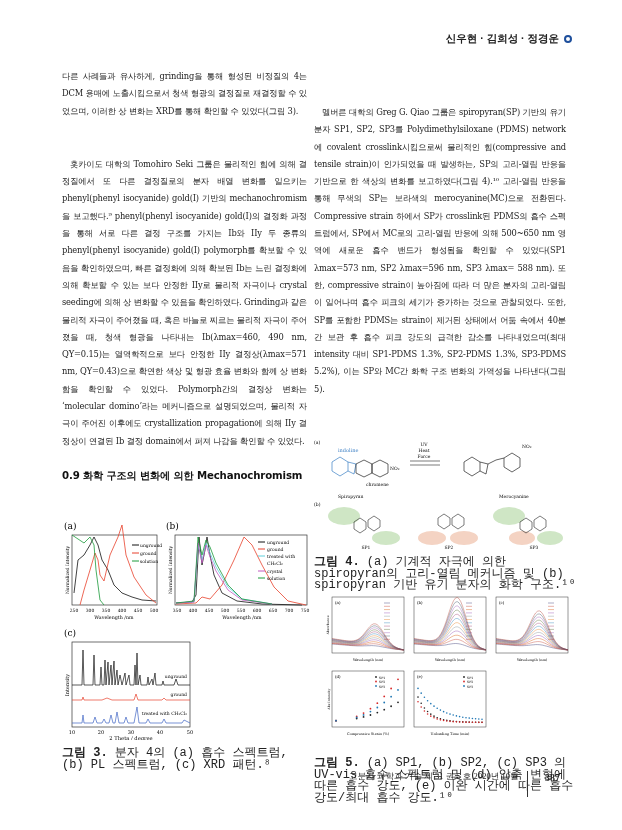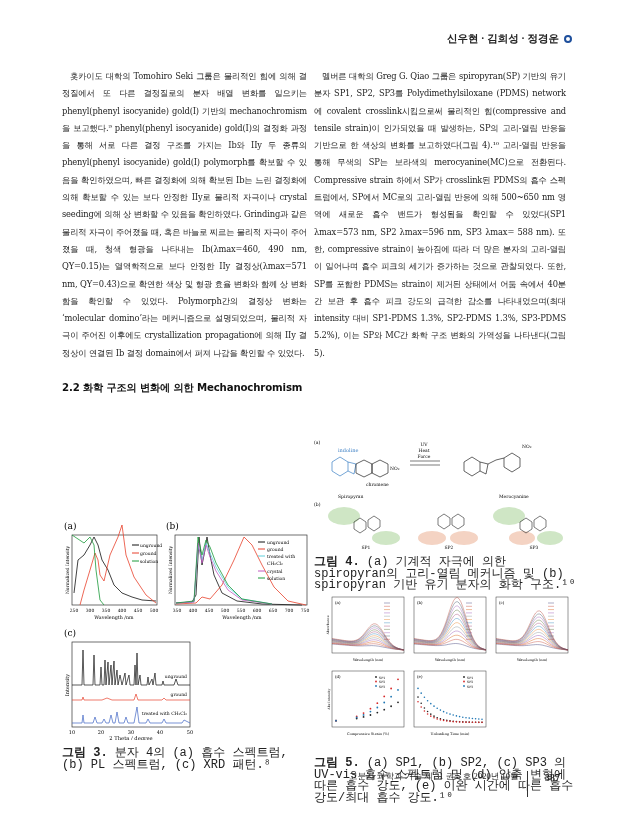--- a/index.html
+++ b/index.html
@@ -1,45 +1,46 @@
 <!DOCTYPE html>
 <html><head>
 <meta charset="utf-8">
 <style>
   html, body { margin:0; padding:0; background:#fff; }
   body { width:622px; height:830px; position:relative; overflow:hidden;
          font-family:"DejaVu Serif", serif; color:#222; }
-  .header-authors { position:absolute; top:32px; right:50px; font-family:Liberation Serif, serif;
+  .header-authors { position:absolute; top:32px; right:50px; font-family:Liberation Sans, sans-serif;
          font-size:10.5px; font-weight:bold; color:#222; display:flex; align-items:center; gap:5px; }
   .header-dot { width:8px; height:8px; border-radius:50%; border:2.5px solid #1e4f9c; box-sizing:border-box; display:inline-block; }
   .col { position:absolute; top:68px; width:245px; font-size:8.3px; line-height:17.3px; text-align:justify; letter-spacing:-0.15px; }
   .col.left { left:62px; }
   .col.right { left:314px; width:252px; }
   .col p { margin:0; }
-  .col p.indent { text-indent:8px; }
+  .col p.indent { text-indent:8px;margin-top:36px; }
   .section-title { font-family:"DejaVu Sans", sans-serif; font-weight:bold; font-size:10.2px; margin:17px 0 2px 0; color:#111; }
   .fig { position:absolute; }
   .caption { position:absolute; font-family:Liberation Mono, monospace; font-size:12px; line-height:11.5px; color:#222; }
   .caption b { font-weight:bold; }
   .footer { position:absolute; top:757px; right:62px; font-family:Liberation Serif, serif; font-size:8.6px; display:flex; align-items:center; gap:8px; }
   .footer .sep { width:1.3px; height:26px; background:#333; margin-top:14px; }
   .footer .pg { font-weight:bold; font-size:10px;padding-left:9px; }
   svg text { font-family:"DejaVu Serif", serif; }
 </style>
 </head>
 <body>
 
 <div class="header-authors">
   <span>신우현 · 김희성 · 정경운</span>
   <span class="header-dot"></span>
 </div>
 
 <div class="col left">
+  <p>다른 사례들과 유사하게, grinding을 통해 형성된 비정질의 4는 DCM 용매에 노출시킴으로서 청색 형광의 결정질로 재결정할 수 있었으며, 이러한 상 변화는 XRD를 통해 확인할 수 있었다(그림 3).</p>
   <p class="indent">홋카이도 대학의 Tomohiro Seki 그룹은 물리적인 힘에 의해 결정질에서 또 다른 결정질로의 분자 배열 변화를 일으키는 phenyl(phenyl isocyanide) gold(I) 기반의 mechanochromism을 보고했다.⁹ phenyl(phenyl isocyanide) gold(I)의 결정화 과정을 통해 서로 다른 결정 구조를 가지는 Ib와 IIy 두 종류의 phenyl(phenyl isocyanide) gold(I) polymorph를 확보할 수 있음을 확인하였으며, 빠른 결정화에 의해 확보된 Ib는 느린 결정화에 의해 확보할 수 있는 보다 안정한 IIy로 물리적 자극이나 crystal seeding에 의해 상 변화할 수 있음을 확인하였다. Grinding과 같은 물리적 자극이 주어졌을 때, 혹은 바늘로 찌르는 물리적 자극이 주어졌을 때, 청색 형광을 나타내는 Ib(λmax=460, 490 nm, QY=0.15)는 열역학적으로 보다 안정한 IIy 결정상(λmax=571 nm, QY=0.43)으로 확연한 색상 및 형광 효율 변화와 함께 상 변화함을 확인할 수 있었다. Polymorph간의 결정상 변화는 ‘molecular domino’라는 메커니즘으로 설명되었으며, 물리적 자극이 주어진 이후에도 crystallization propagation에 의해 IIy 결정상이 연결된 Ib 결정 domain에서 퍼져 나감을 확인할 수 있었다.</p>
-  <div class="section-title">2.2 화학 구조의 변화에 의한 Mechanochromism</div>
+  <div class="section-title">0.9 화학 구조의 변화에 의한 Mechanochromism</div>
 </div>
 
 <div class="col right">
   <p class="indent">멜버른 대학의 Greg G. Qiao 그룹은 spiropyran(SP) 기반의 유기 분자 SP1, SP2, SP3를 Polydimethylsiloxane (PDMS) network에 covalent crosslink시킴으로써 물리적인 힘(compressive and tensile strain)이 인가되었을 때 발생하는, SP의 고리-열림 반응을 기반으로 한 색상의 변화를 보고하였다(그림 4).¹⁰ 고리-열림 반응을 통해 무색의 SP는 보라색의 merocyanine(MC)으로 전환된다. Compressive strain 하에서 SP가 crosslink된 PDMS의 흡수 스펙트럼에서, SP에서 MC로의 고리-열림 반응에 의해 500~650 nm 영역에 새로운 흡수 밴드가 형성됨을 확인할 수 있었다(SP1 λmax=573 nm, SP2 λmax=596 nm, SP3 λmax= 588 nm). 또한, compressive strain이 높아짐에 따라 더 많은 분자의 고리-열림이 일어나며 흡수 피크의 세기가 증가하는 것으로 관찰되었다. 또한, SP를 포함한 PDMS는 strain이 제거된 상태에서 어둠 속에서 40분 간 보관 후 흡수 피크 강도의 급격한 감소를 나타내었으며(최대 intensity 대비 SP1-PDMS 1.3%, SP2-PDMS 1.3%, SP3-PDMS 5.2%), 이는 SP와 MC간 화학 구조 변화의 가역성을 나타낸다(그림 5).</p>
 </div>
 
 <svg class="fig" style="left:62px;top:515px" width="250" height="225" viewBox="0 0 250 225">
 
   <text x="2" y="14" font-size="9">(a)</text>
   <rect x="10" y="20" width="85" height="70" fill="none" stroke="#333" stroke-width="0.7"></rect>

